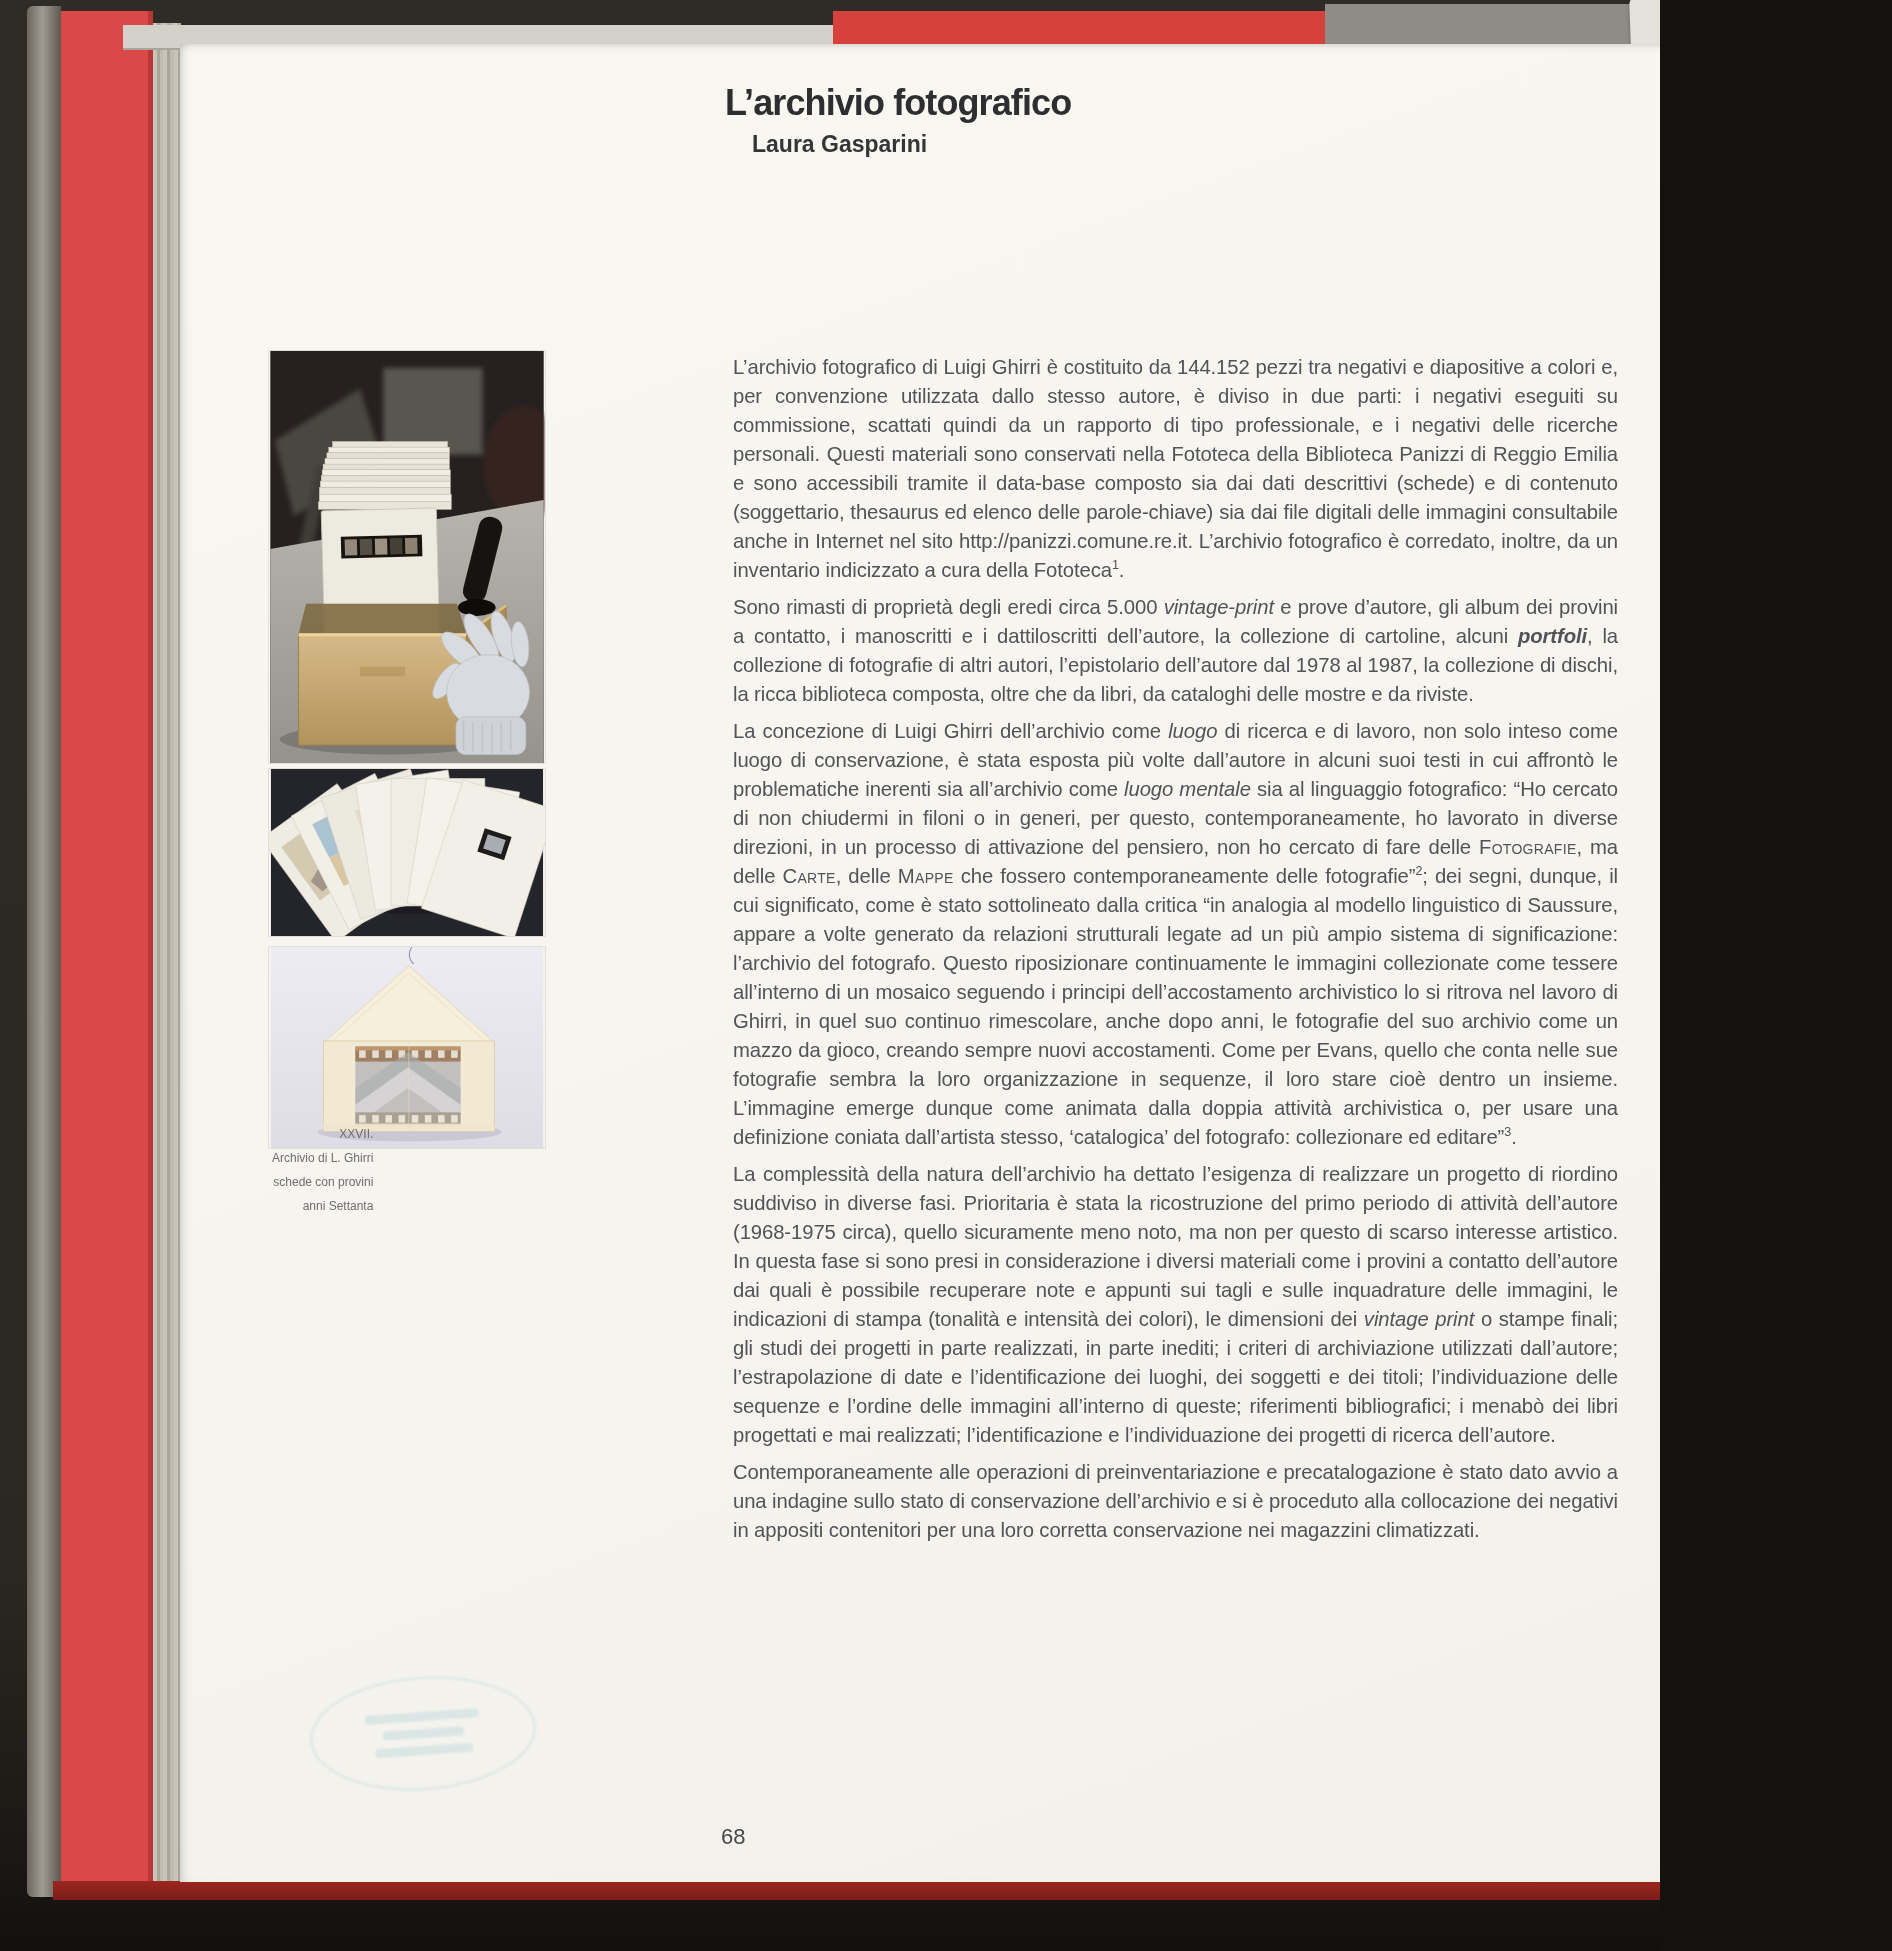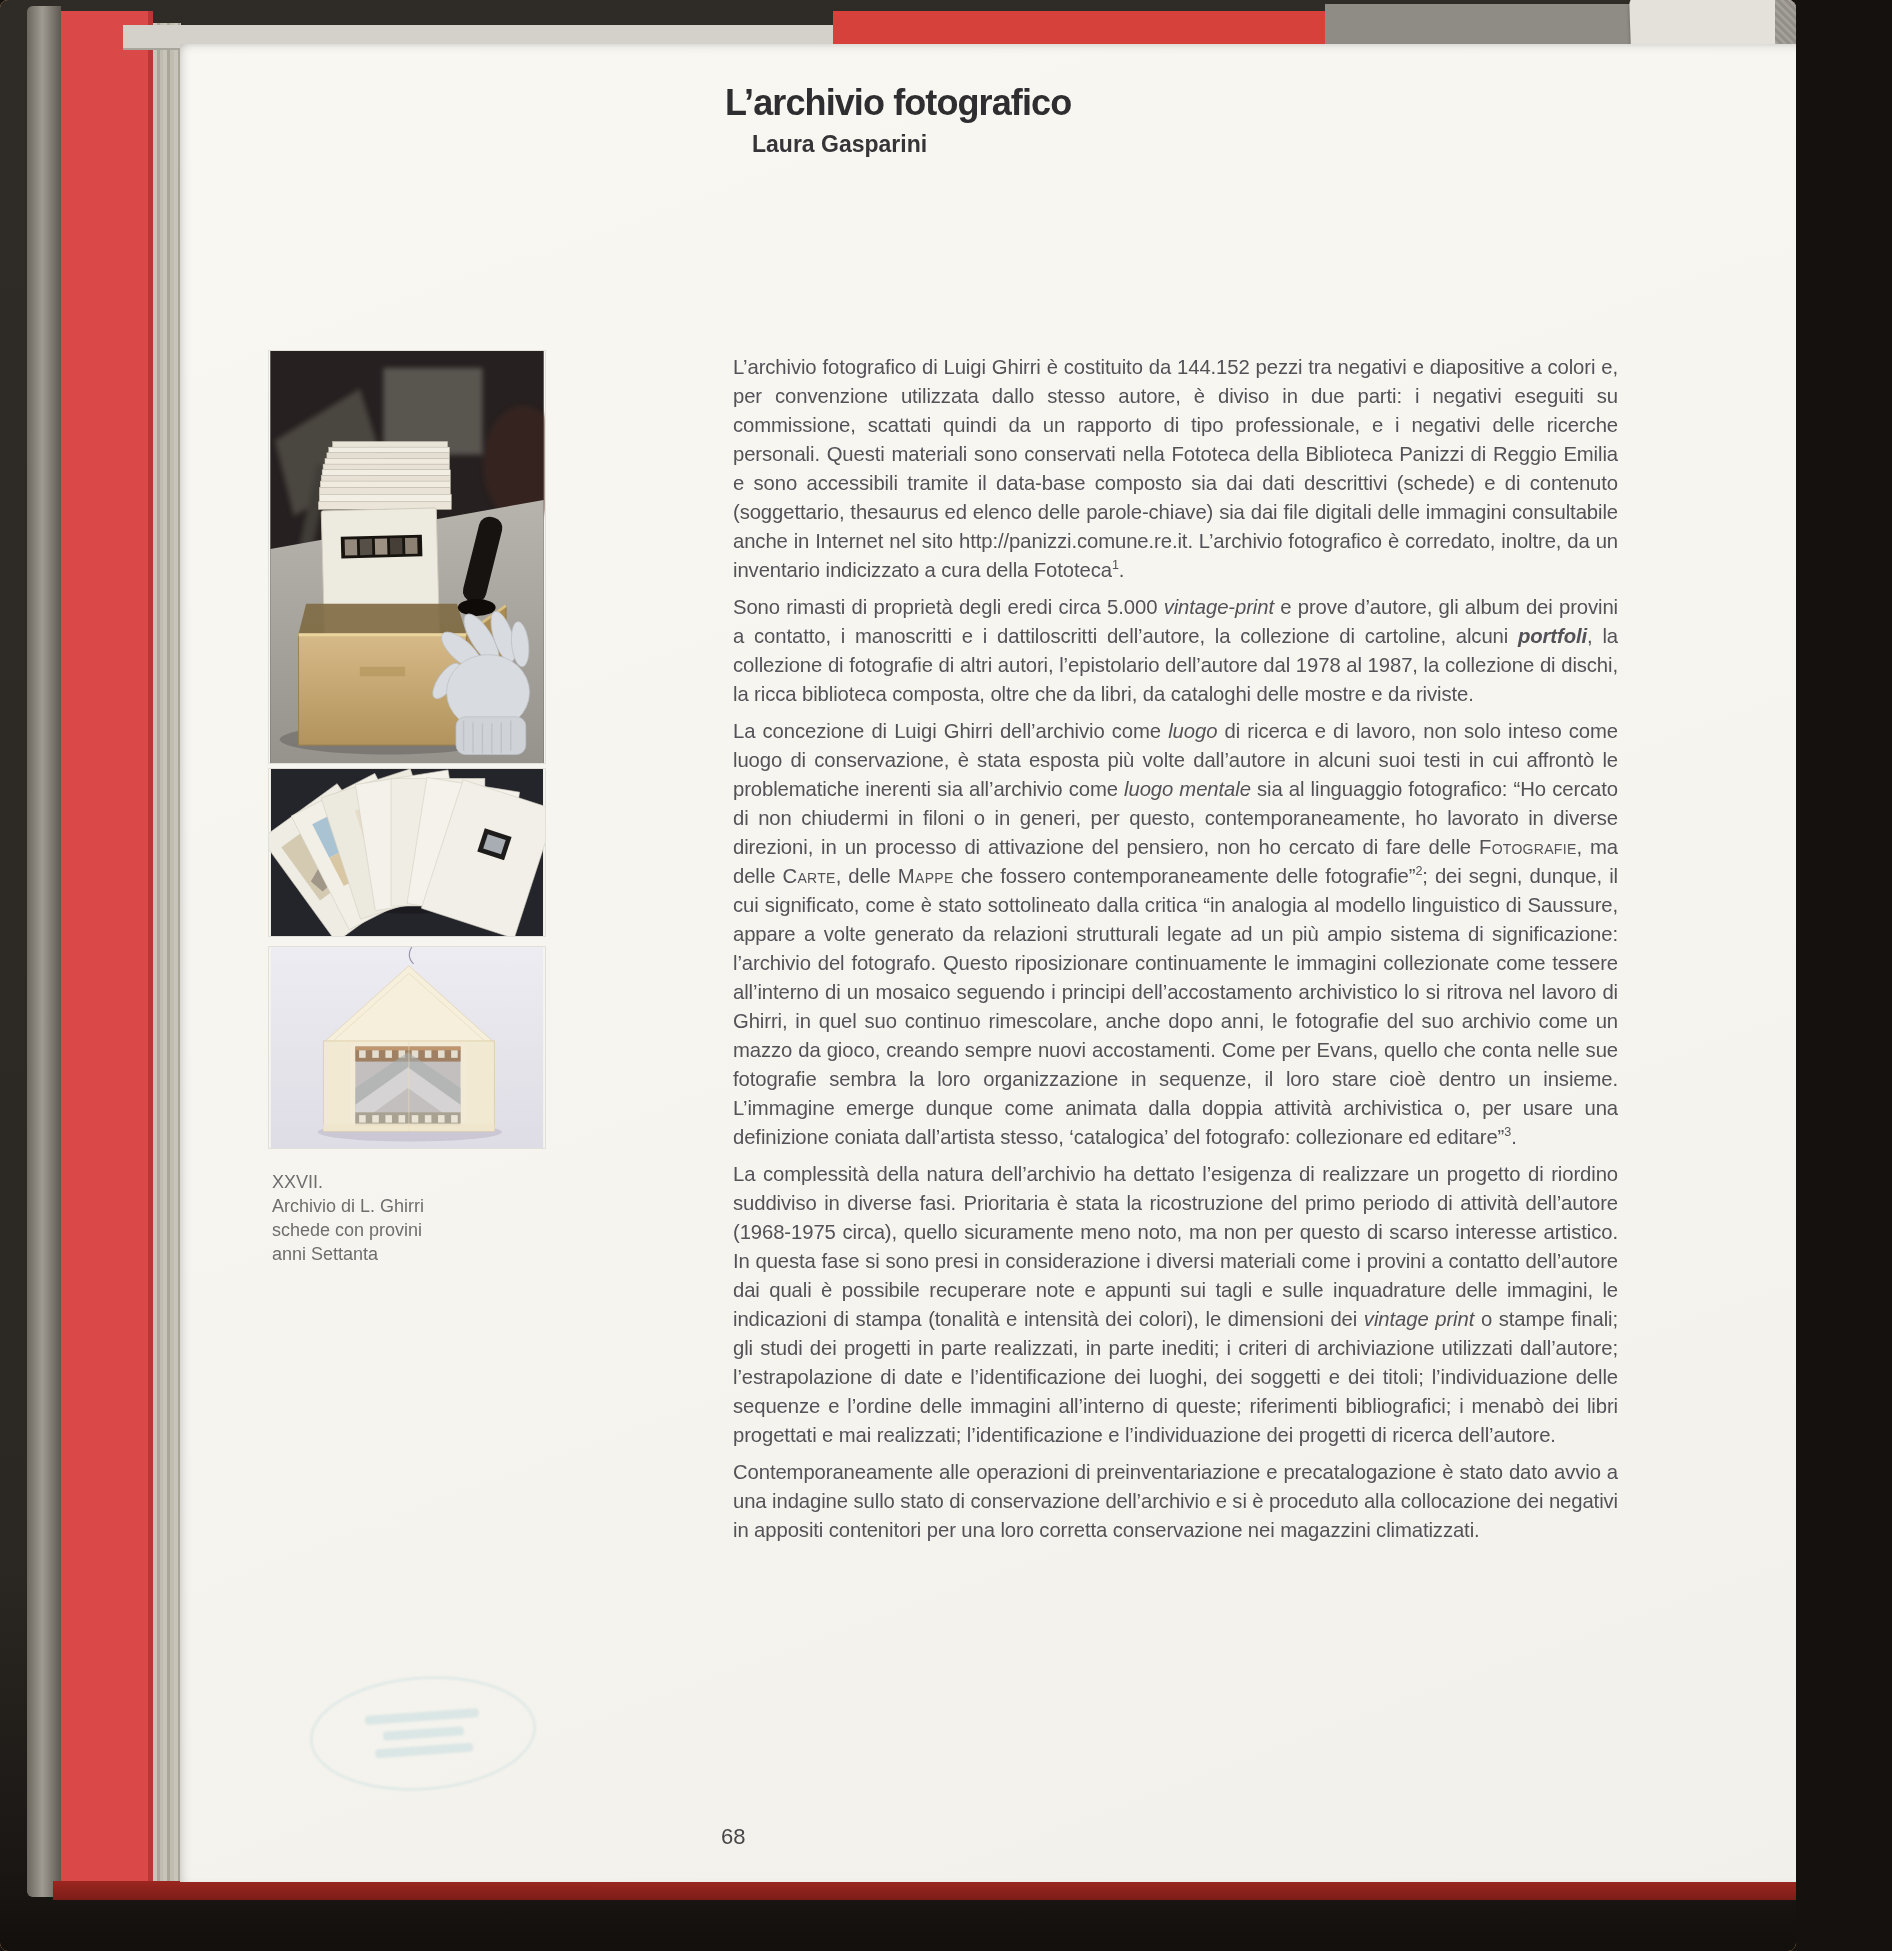--- a/index.html
+++ b/index.html
@@ -1,17 +1,17 @@
 <!DOCTYPE html>
 <html style="font-size:15px"><head>
 <meta charset="utf-8">
 <style>
   html,body{margin:0;padding:0;background:#15110e;}
-  .scene{position:relative;width:1796px;height:1951px;overflow:hidden;
-         font-family:"Liberation Sans",sans-serif;background:#fdba74;border-radius:8px;}
+  .scene{position:relative;width:1660px;height:1951px;overflow:hidden;
+         font-family:"Liberation Sans",sans-serif;background:#fdba74;}
   .abs{position:absolute;}
   .bg{left:0;top:0;width:1893px;height:1951px;
       background:linear-gradient(180deg,#2f2b26 0%,#2b2722 80%,#1a1613 96%,#120f0c 100%);}
   .board-strip{left:26.5px;top:5.7px;width:34px;height:1891px;
       background:linear-gradient(90deg,#6b665e,#a09b92 45%,#5e5950);border-radius:5.7px 0 0 5.7px;}
   .red-band{left:61px;top:11.4px;width:87px;height:1878px;background:#db4848;
       border-right:5.7px solid rgba(130,25,25,.35);}
   .edge-col{left:153px;top:23px;width:28px;height:1861px;
       background:repeating-linear-gradient(90deg,#c8c4b9 0 3.8px,#a9a599 3.8px 6.6px,#c0bcb0 6.6px 10.4px);}
   .top-pages{left:123px;top:24.6px;width:729px;height:23px;background:#d4d1cb;
@@ -34,21 +34,21 @@
       border-radius:2.8px 1.9px 0 0;
       box-shadow:inset 7.6px 0 13.2px -9.5px rgba(0,0,0,.30), inset 0 7.6px 11.4px -9.5px rgba(0,0,0,.25);}
   .title{position:absolute;left:545px;top:38px;margin:0;font-size:36px;font-weight:700;
       letter-spacing:-0.9px;color:#2e2e30;}
   .author{position:absolute;left:545px;top:87px;font-size:23px;font-weight:700;color:#353537;margin-left:27px;}
   .fig{position:absolute;margin:0;box-shadow:0 0 0 0.9px rgba(180,175,165,.35);}
   .fig svg{display:block;width:100%;height:100%;}
   .fig1{left:89px;top:307px;width:276px;height:412px;}
   .fig2{left:89px;top:725px;width:276px;height:167px;}
   .fig3{left:89px;top:903px;width:276px;height:201px;}
-  .caption{position:absolute;left:92px;top:1126px;font-size:18px;line-height:24px;color:#6e6e6e;}
+  .caption{position:absolute;left:92px;top:1078px;font-size:12px;line-height:24px;color:#6e6e6e;text-align:right;}
   .body-text{position:absolute;left:545px;top:301px;width:901px;font-size:20.3px;
       line-height:29px;letter-spacing:-0.1px;color:#525257;text-align:justify;}
   .body-text p{margin:8px;}
   .seg-i{font-style:italic;}
   .seg-bi{font-style:italic;font-weight:700;}
   .seg-sc{font-variant:small-caps;letter-spacing:0.3px;}
   .seg-sup{vertical-align:super;font-size:0.62em;line-height:0;}
   .pagenum{position:absolute;left:541px;top:1780px;font-size:22px;color:#48484b;}
   .stamp{position:absolute;left:130px;top:1633px;width:222px;height:109px;
       border:2.8px solid rgba(70,170,185,.16);border-radius:50%;transform:rotate(-4deg);

